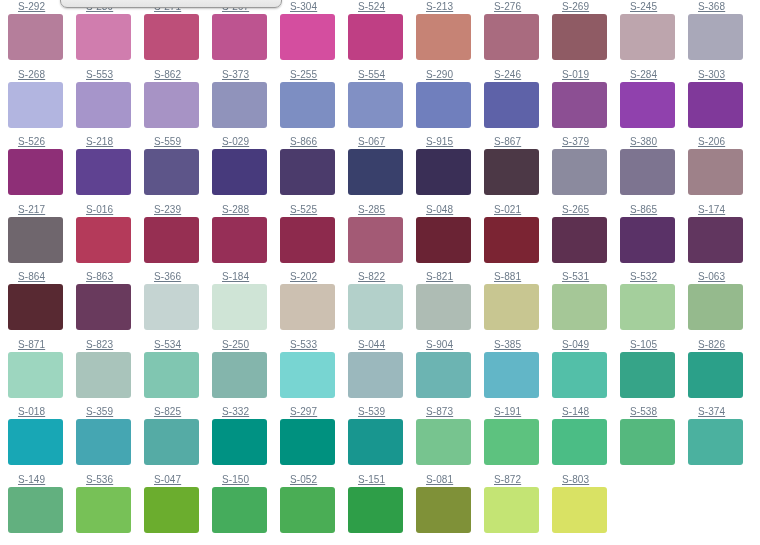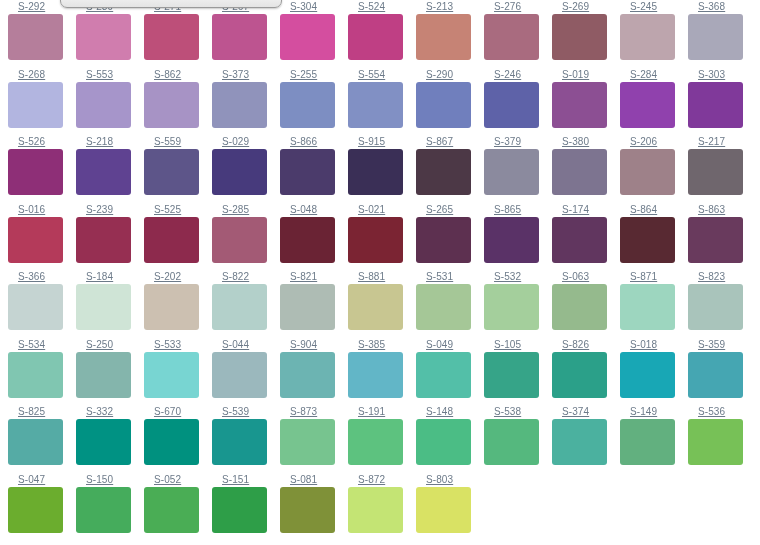--- a/index.html
+++ b/index.html
@@ -189,20 +189,24 @@
       </div>
       <div class="swatch-cell">
         <a class="swatch-label">S-029</a>
         <span class="swatch-chip" style="background: rgb(71, 58, 124);"></span>
       </div>
       <div class="swatch-cell">
         <a class="swatch-label">S-866</a>
         <span class="swatch-chip" style="background: rgb(75, 59, 107);"></span>
       </div>
       <div class="swatch-cell">
+        <a class="swatch-label">S-067</a>
+        <span class="swatch-chip" style="background: rgb(57, 64, 107);"></span>
+      </div>
+      <div class="swatch-cell">
         <a class="swatch-label">S-915</a>
         <span class="swatch-chip" style="background: rgb(58, 47, 86);"></span>
       </div>
       <div class="swatch-cell">
         <a class="swatch-label">S-867</a>
         <span class="swatch-chip" style="background: rgb(76, 56, 70);"></span>
       </div>
       <div class="swatch-cell">
         <a class="swatch-label">S-379</a>
         <span class="swatch-chip" style="background: rgb(139, 138, 158);"></span>
@@ -221,20 +225,24 @@
       </div>
       <div class="swatch-cell">
         <a class="swatch-label">S-016</a>
         <span class="swatch-chip" style="background: rgb(180, 58, 90);"></span>
       </div>
       <div class="swatch-cell">
         <a class="swatch-label">S-239</a>
         <span class="swatch-chip" style="background: rgb(150, 47, 82);"></span>
       </div>
       <div class="swatch-cell">
+        <a class="swatch-label">S-288</a>
+        <span class="swatch-chip" style="background: rgb(150, 47, 87);"></span>
+      </div>
+      <div class="swatch-cell">
         <a class="swatch-label">S-525</a>
         <span class="swatch-chip" style="background: rgb(141, 42, 77);"></span>
       </div>
       <div class="swatch-cell">
         <a class="swatch-label">S-285</a>
         <span class="swatch-chip" style="background: rgb(163, 90, 117);"></span>
       </div>
       <div class="swatch-cell">
         <a class="swatch-label">S-048</a>
         <span class="swatch-chip" style="background: rgb(106, 35, 52);"></span>
@@ -353,21 +361,21 @@
       </div>
       <div class="swatch-cell">
         <a class="swatch-label">S-825</a>
         <span class="swatch-chip" style="background: rgb(85, 171, 165);"></span>
       </div>
       <div class="swatch-cell">
         <a class="swatch-label">S-332</a>
         <span class="swatch-chip" style="background: rgb(0, 146, 131);"></span>
       </div>
       <div class="swatch-cell">
-        <a class="swatch-label">S-670</a>
+        <a class="swatch-label">S-297</a>
         <span class="swatch-chip" style="background: rgb(0, 145, 127);"></span>
       </div>
       <div class="swatch-cell">
         <a class="swatch-label">S-539</a>
         <span class="swatch-chip" style="background: rgb(24, 150, 143);"></span>
       </div>
       <div class="swatch-cell">
         <a class="swatch-label">S-873</a>
         <span class="swatch-chip" style="background: rgb(119, 196, 143);"></span>
       </div>

